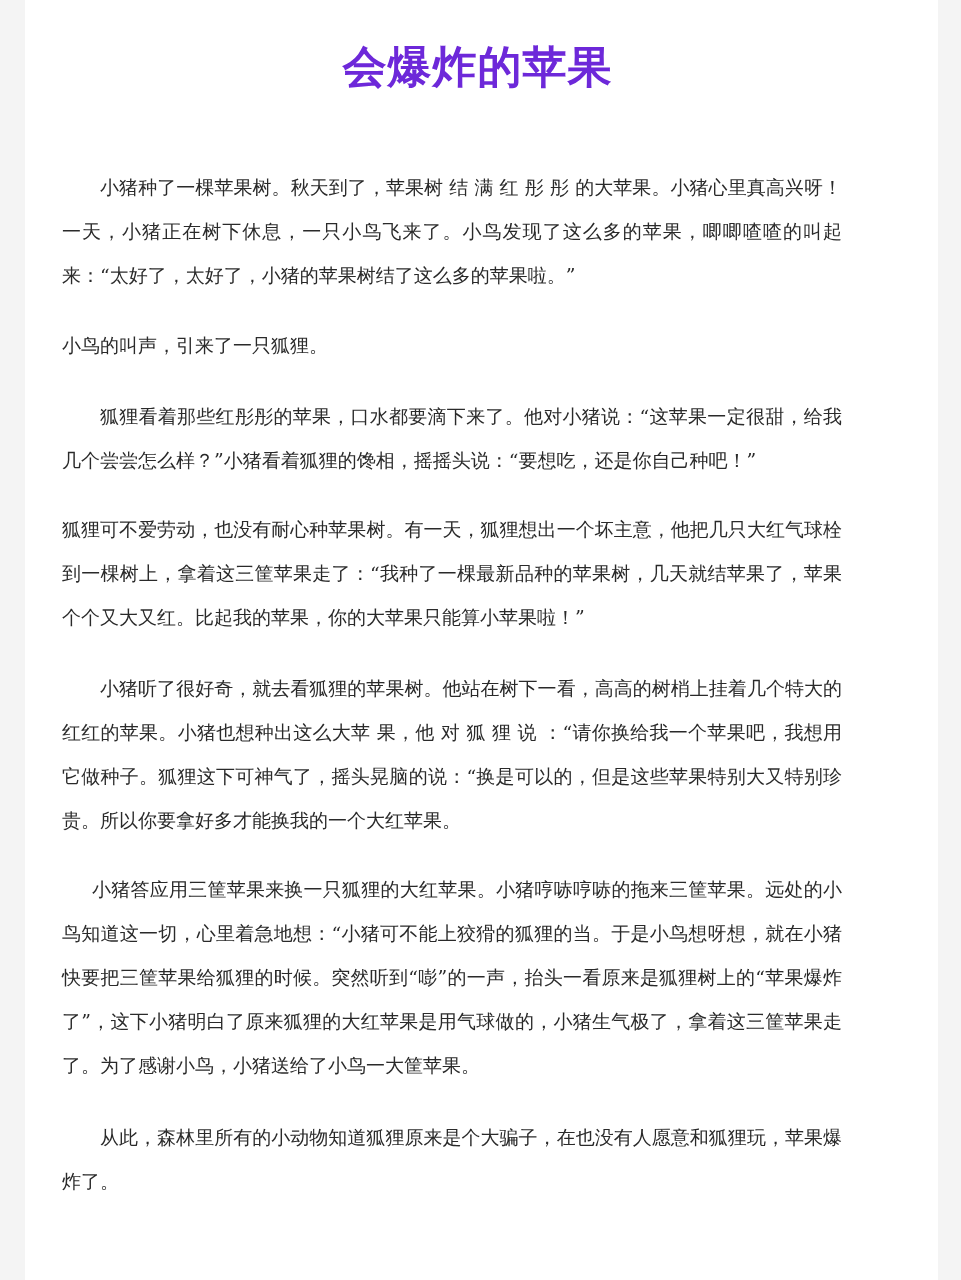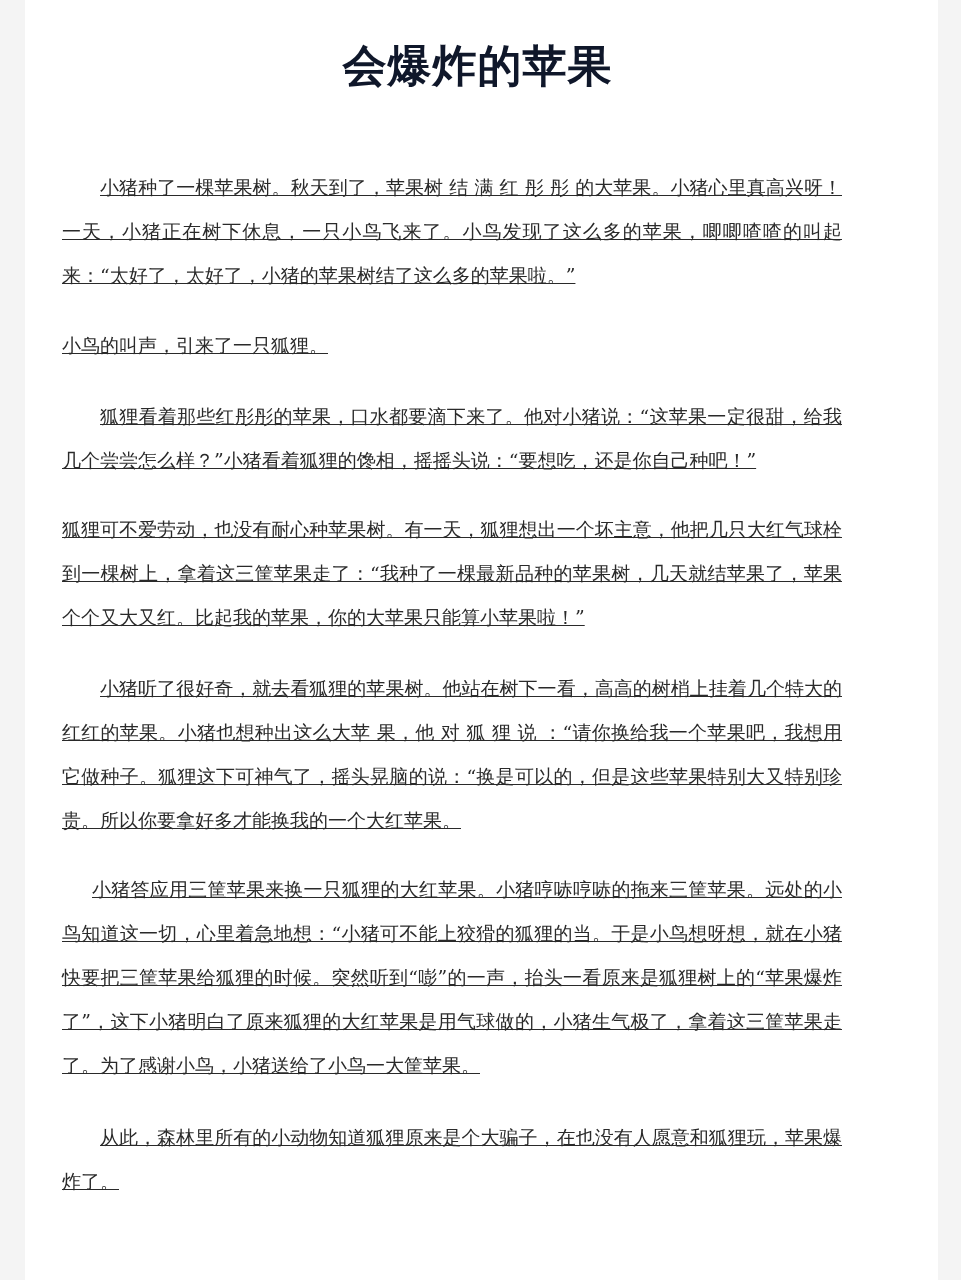--- a/index.html
+++ b/index.html
@@ -20,39 +20,38 @@
       width: 913px;
       height: 1280px;
       background: #ffffff;
     }
     .title {
       position: absolute;
       left: 0;
       top: 8px;
       width: 905px;
       text-align: center;
-      font-family: Liberation Serif, serif;
+      font-family: Liberation Sans, sans-serif;
       font-weight: bold;
       font-size: 44px;
       line-height: 60px;
-      color: #0f172a;
+      color: #6d28d9;
       letter-spacing: 1px;
     }
     .para {
       position: absolute;
       left: 37px;
       width: 780px;
       margin: 0;
       font-family: "DejaVu Serif", "Liberation Serif", serif;
       font-size: 19px;
       line-height: 44px;
       color: #2a2a2a;
       text-align: justify;
       text-justify: inter-ideograph;
-      text-decoration: underline;
     }
     .indent { text-indent: 38px; }
     .indent-sm { text-indent: 30px; }
     #p1 { top: 165px; }
     #p2 { top: 323px; }
     #p3 { top: 394px; }
     #p4 { top: 507px; }
     #p5 { top: 666px; }
     #p6 { top: 867px; }
     #p7 { top: 1115px; }

